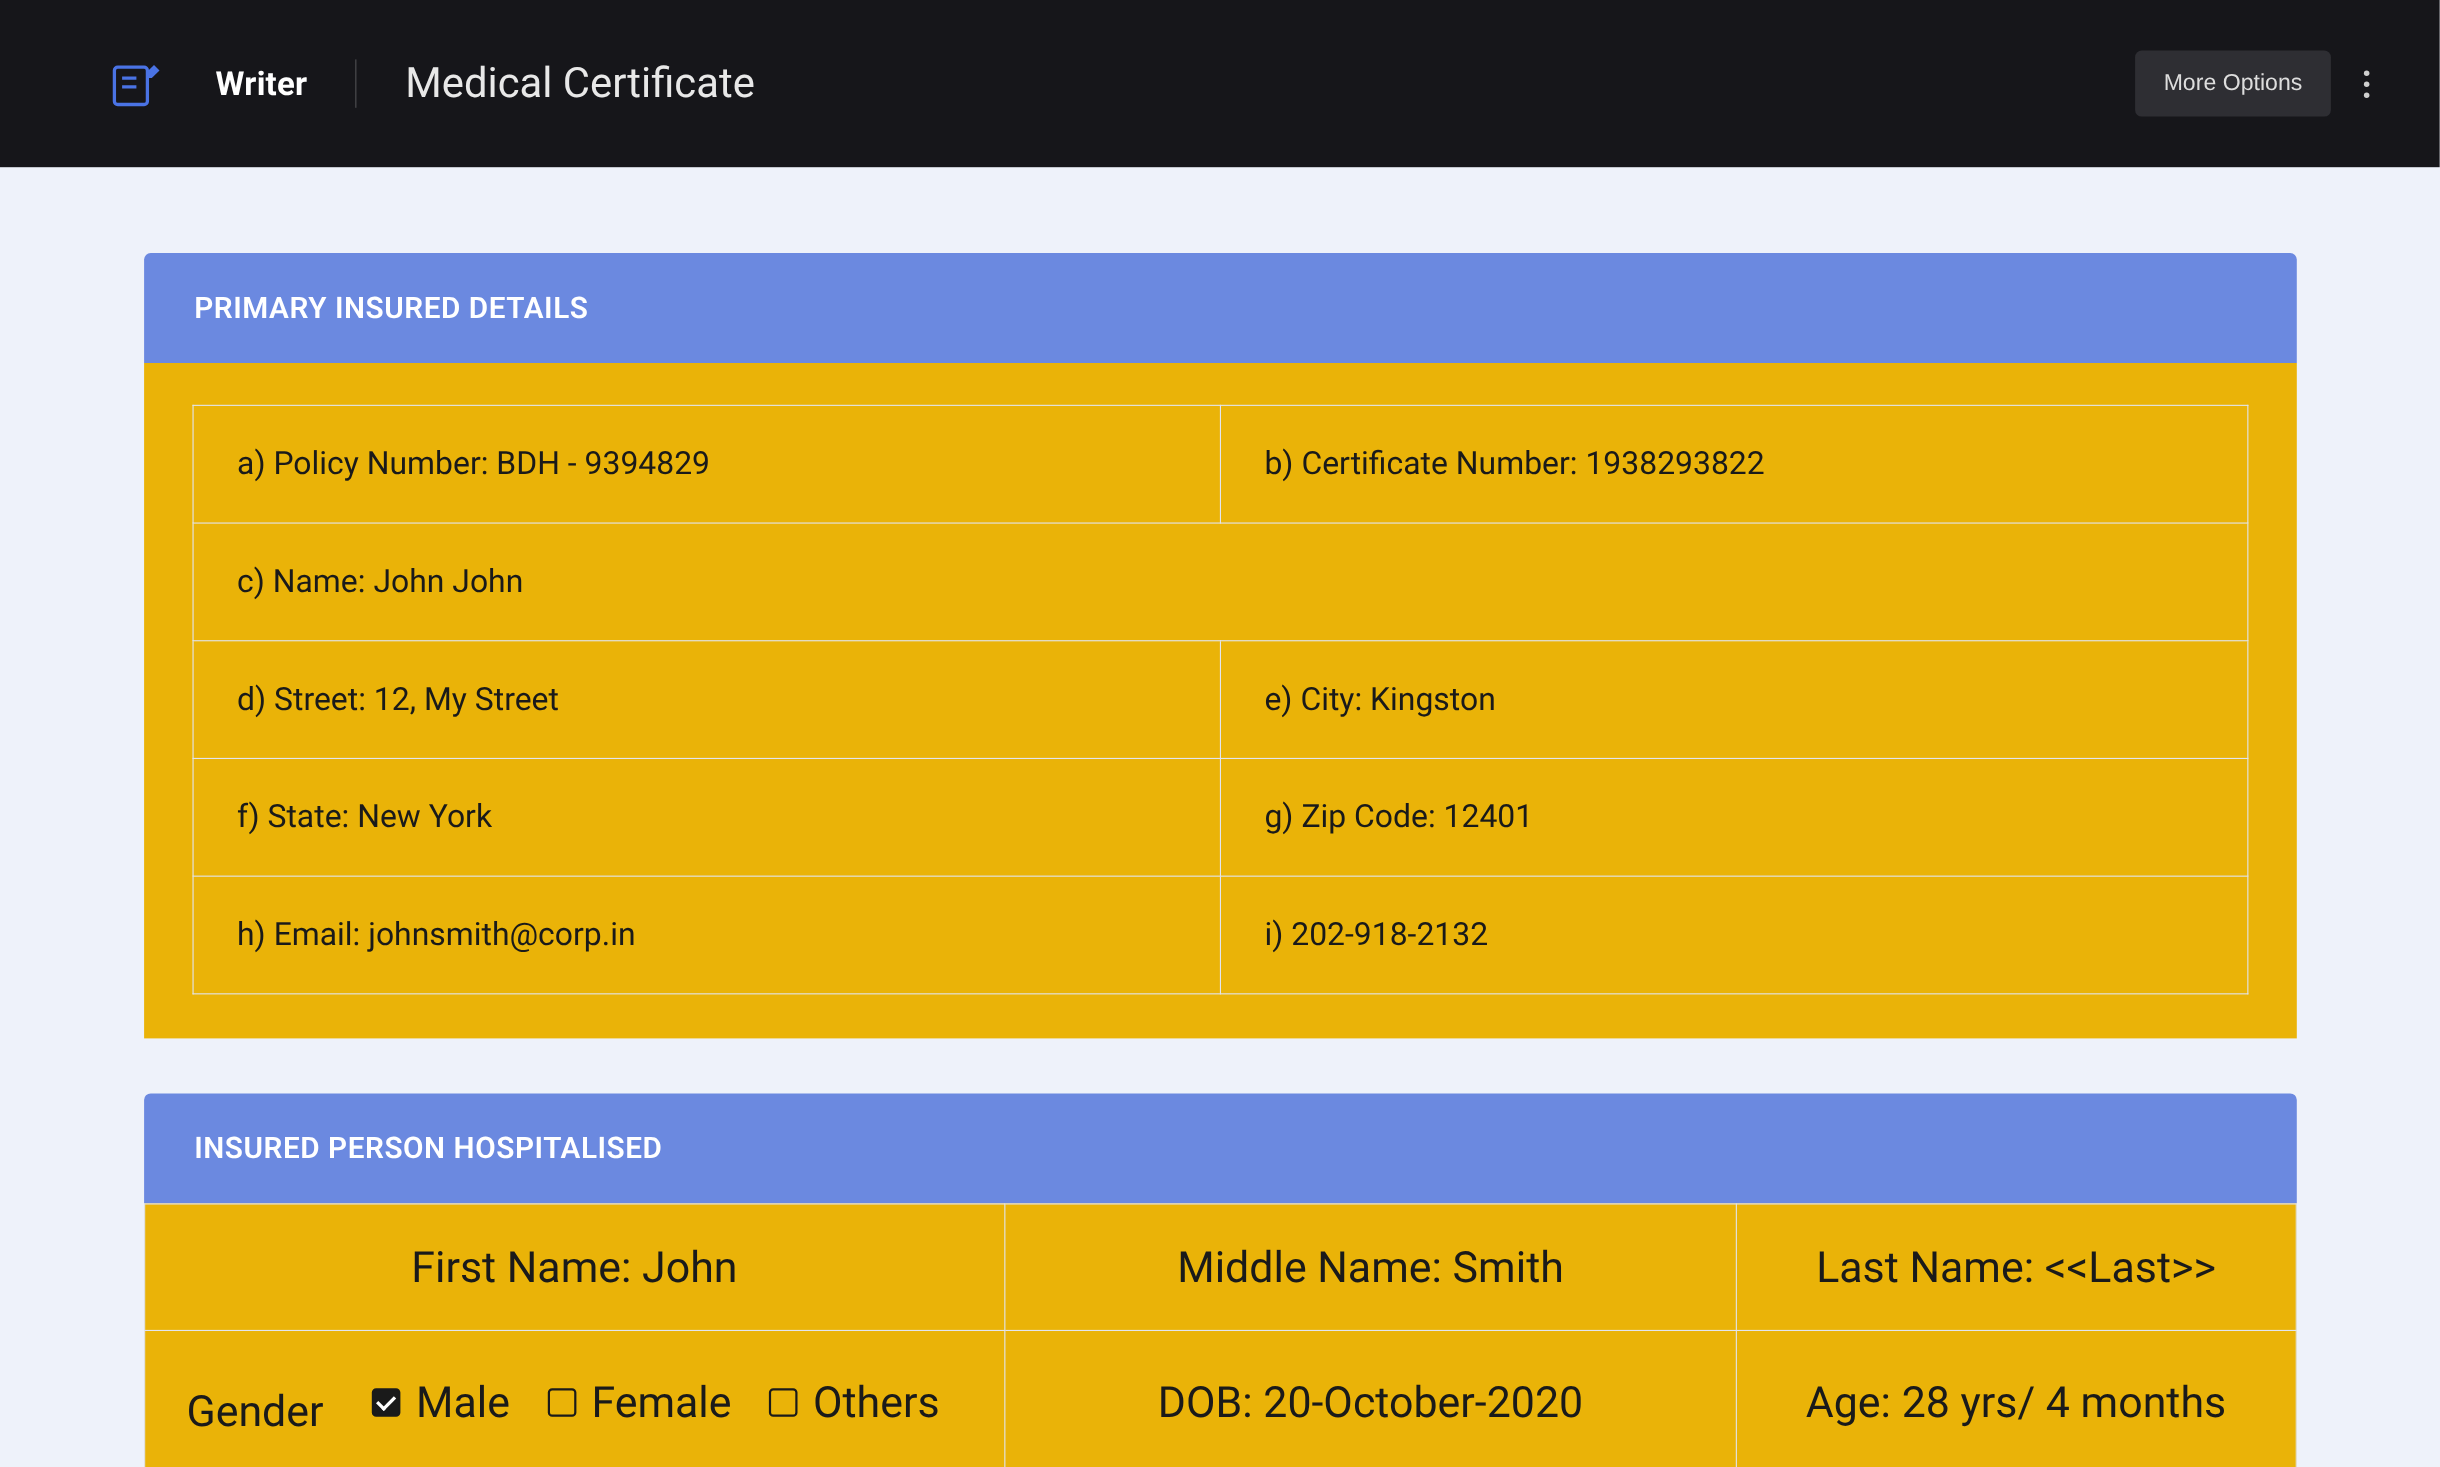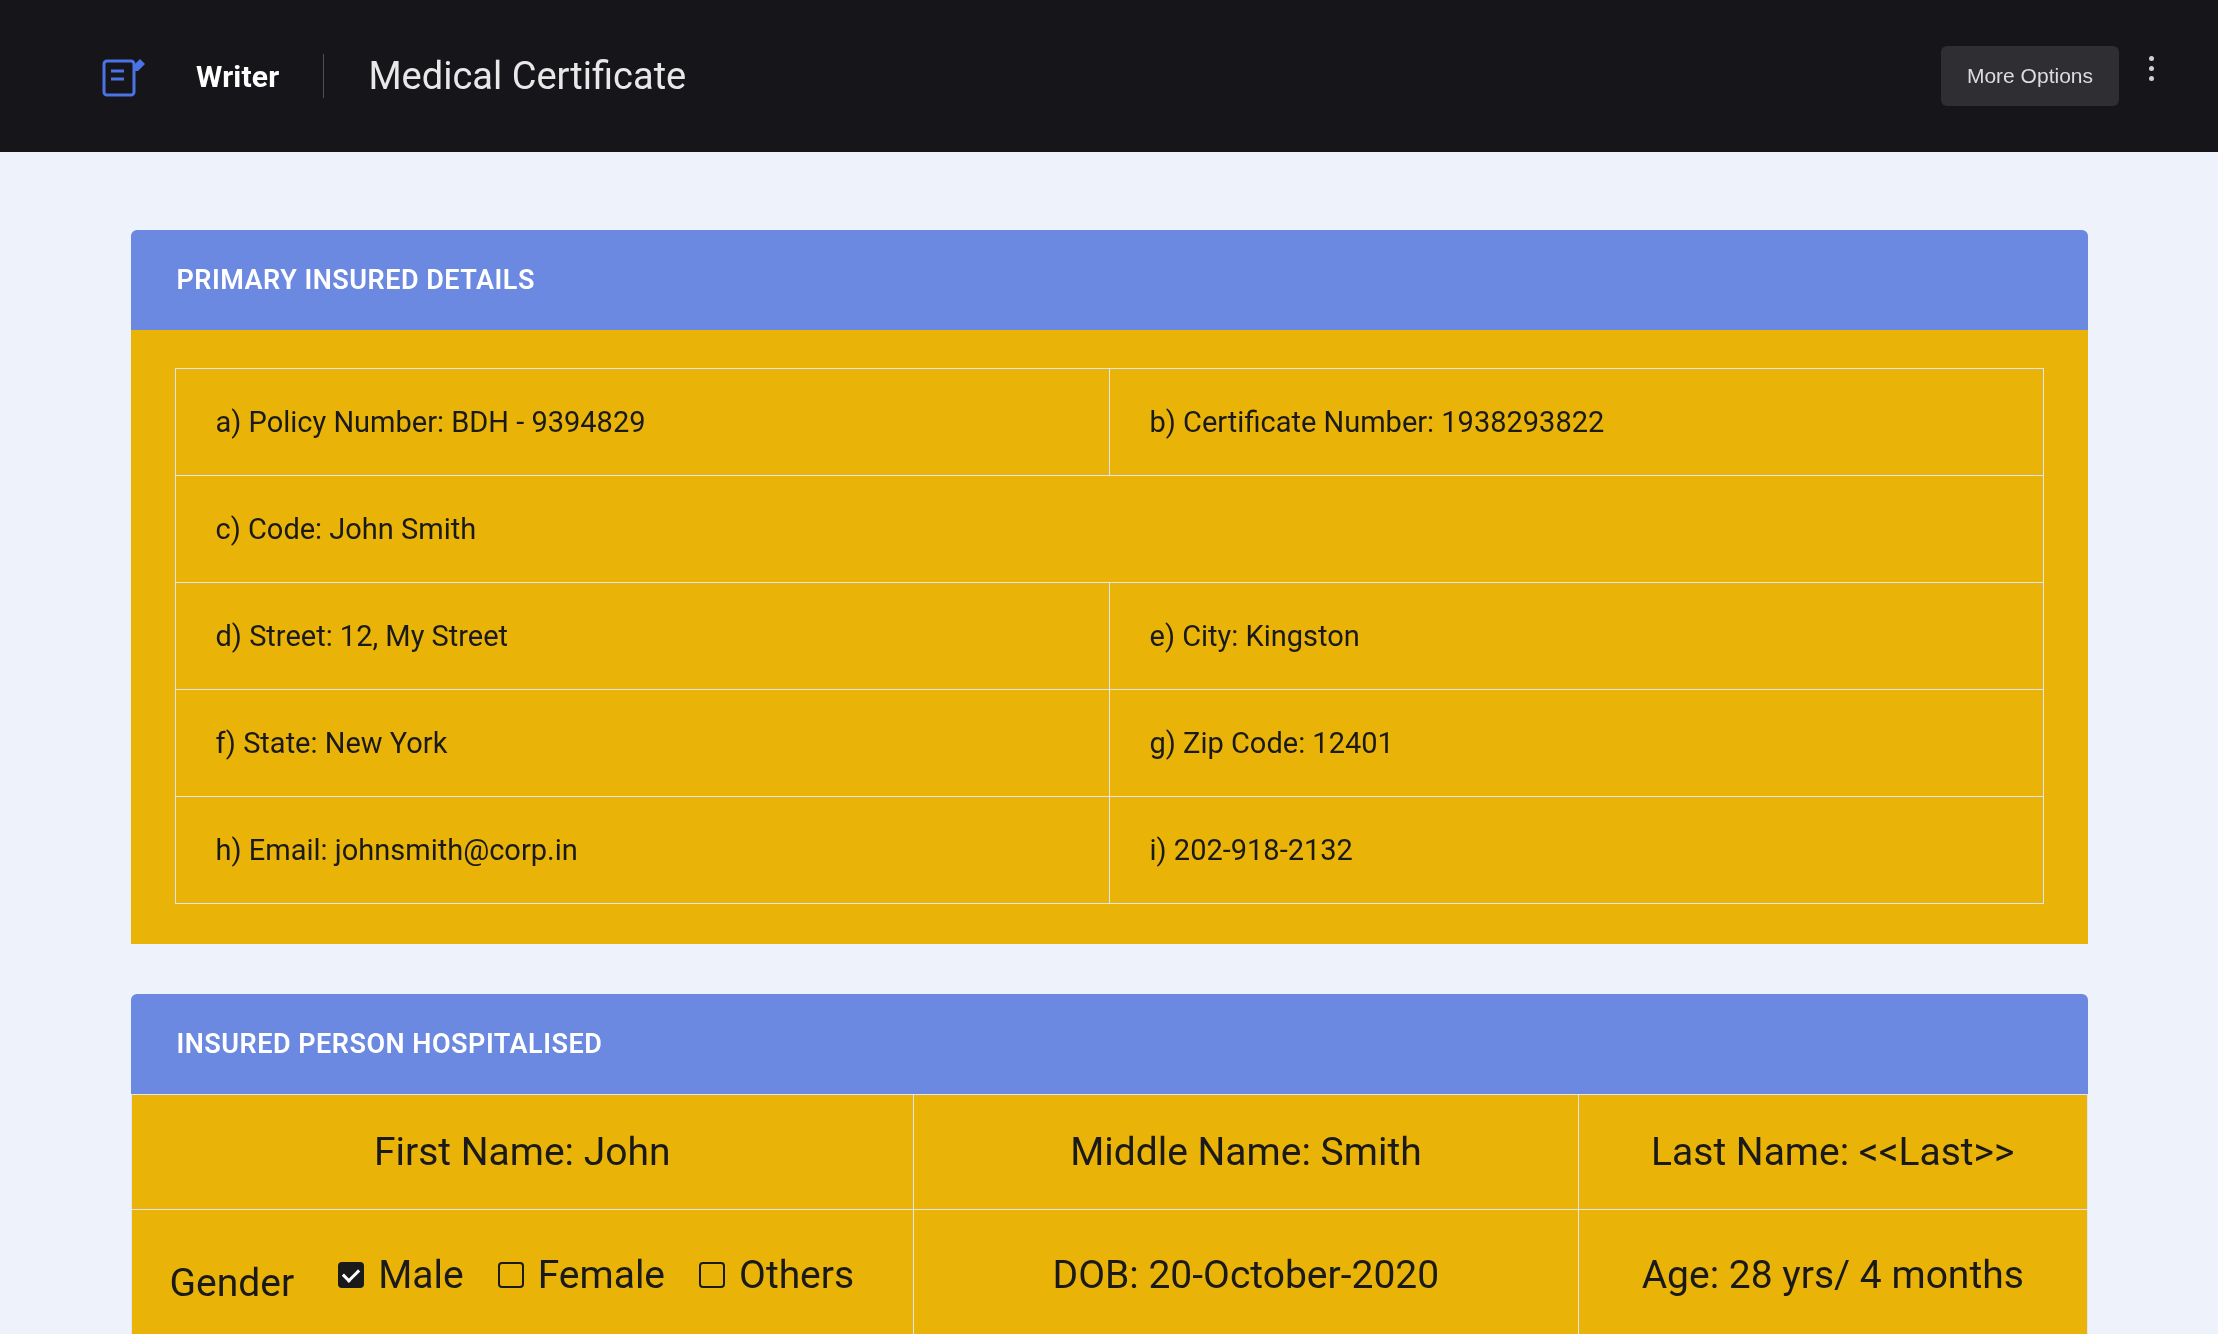--- a/index.html
+++ b/index.html
@@ -43,21 +43,21 @@
     background: rgba(255,255,255,0.25);
     margin: 0 16px;
   }
   .doc-title {
     font-size: 38px;
     font-weight: 400;
     color: #e8e8e8;
   }
   .topbar-right {
     display: flex;
-    align-items: flex-start;
+    align-items: center;
     gap: 16px;
   }
   .more-options-btn {
     background: #2e2e33;
     color: #ddd;
     font-size: 21px;
     padding: 18px 26px;
     border-radius: 6px;
     border: none;
     cursor: pointer;
@@ -191,21 +191,21 @@
     <span>PRIMARY INSURED DETAILS</span>
   </div>
   <div class="section-body">
     <table class="grid-table">
       <tbody>
           <tr>
         <td style="width:50%;">a) Policy Number: BDH - 9394829</td>
         <td style="width:50%;">b) Certificate Number: 1938293822</td>
       </tr>
       <tr>
-        <td colspan="2" class="full">c) Code: John Smith</td>
+        <td colspan="2" class="full">c) Name: John John</td>
       </tr>
       <tr>
         <td>d) Street: 12, My Street</td>
         <td>e) City: Kingston</td>
       </tr>
       <tr>
         <td>f) State: New York</td>
         <td>g) Zip Code: 12401</td>
       </tr>
       <tr>

